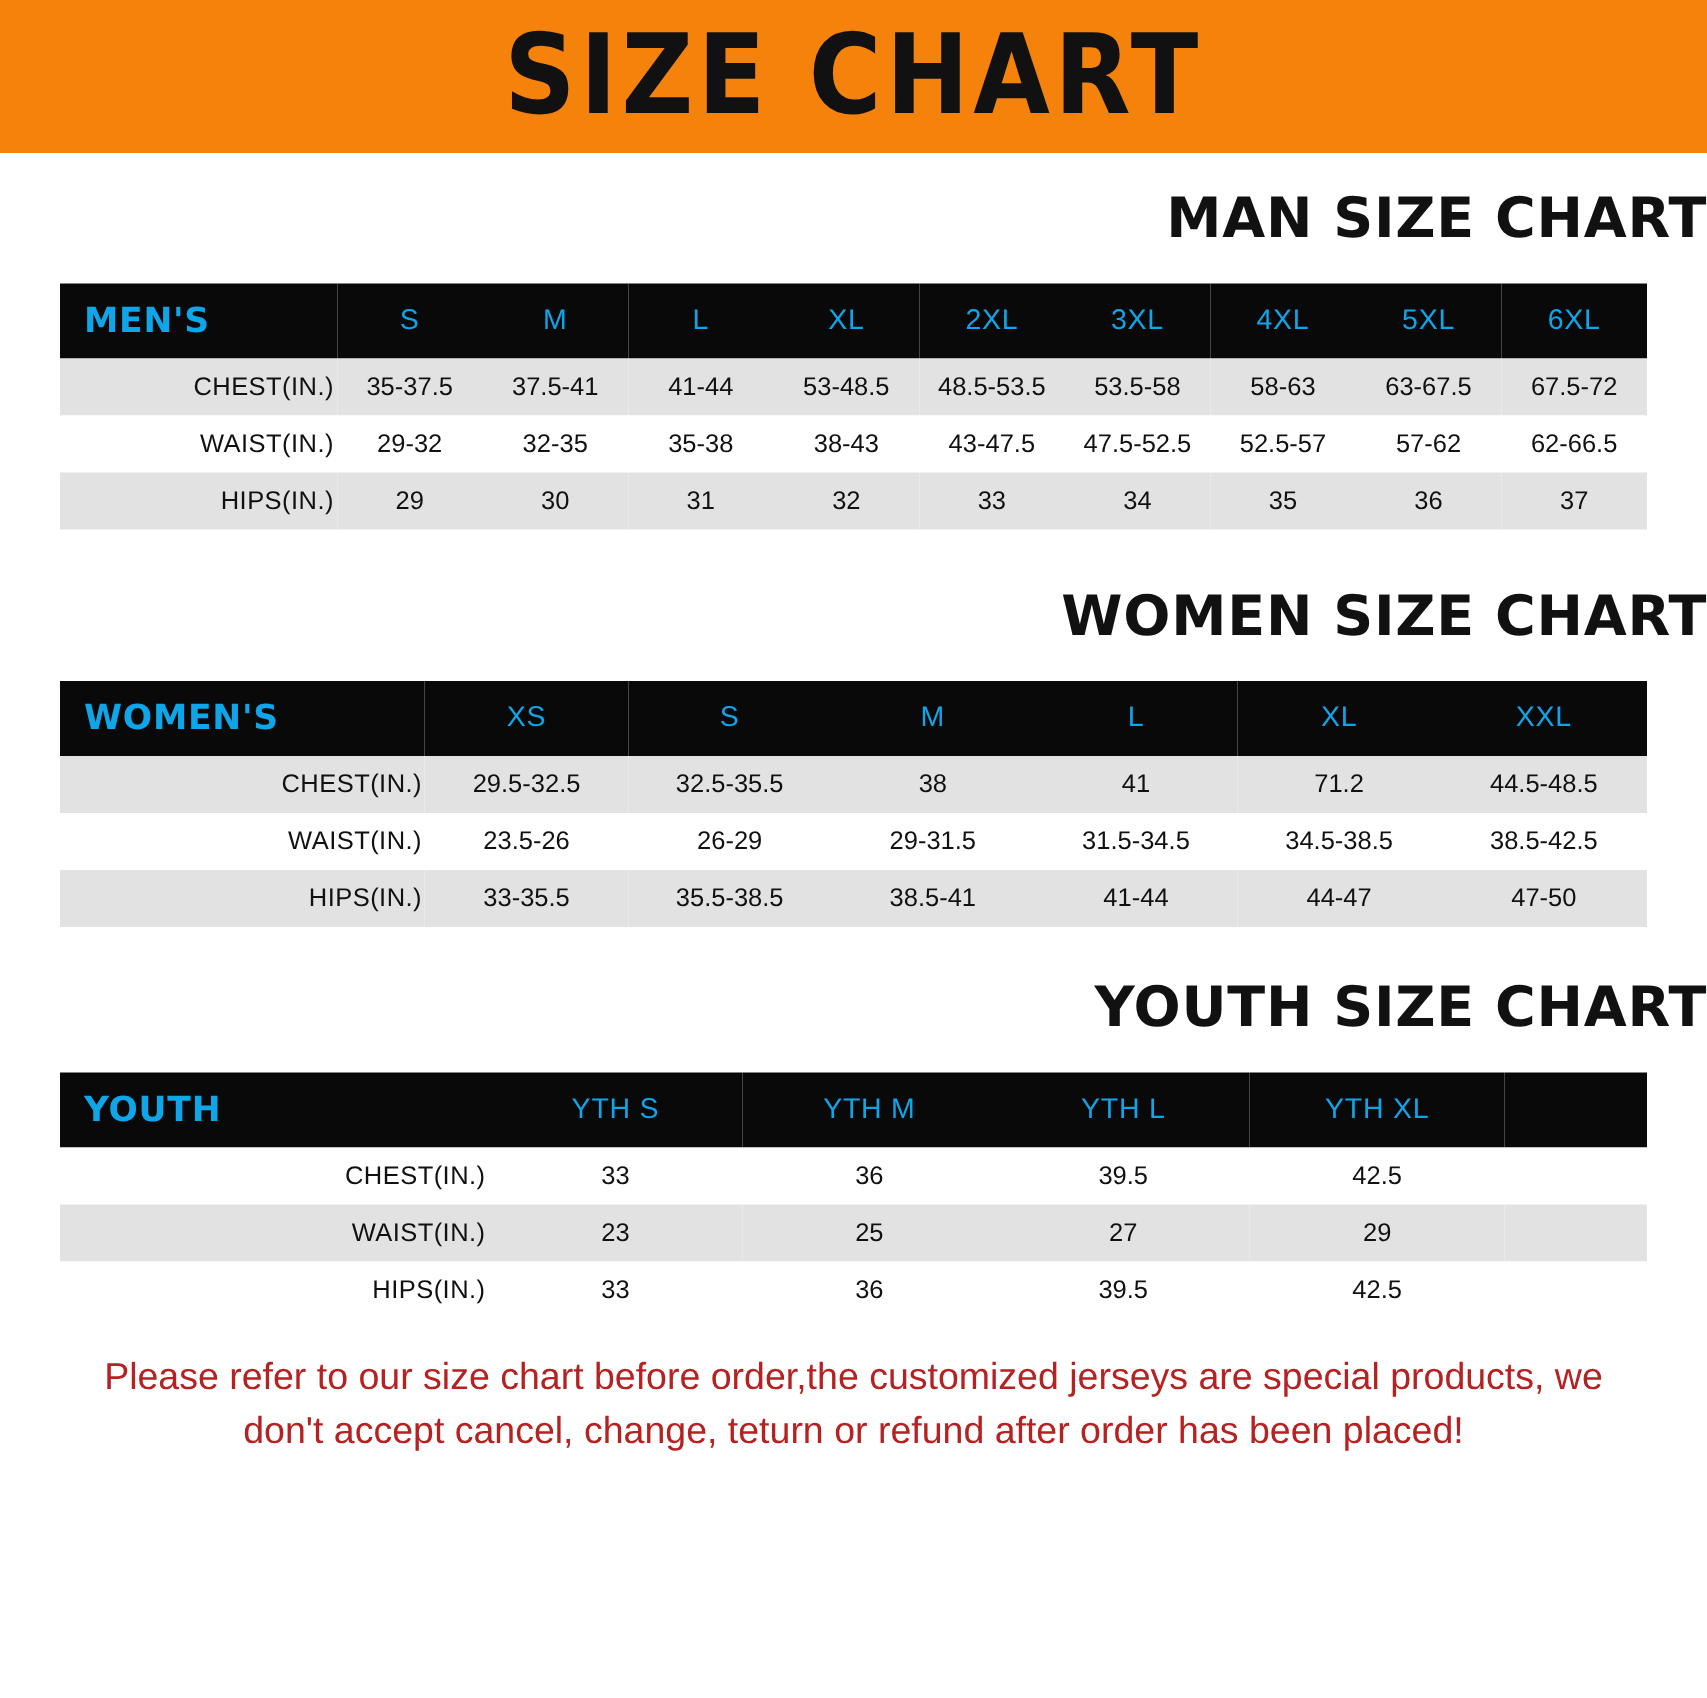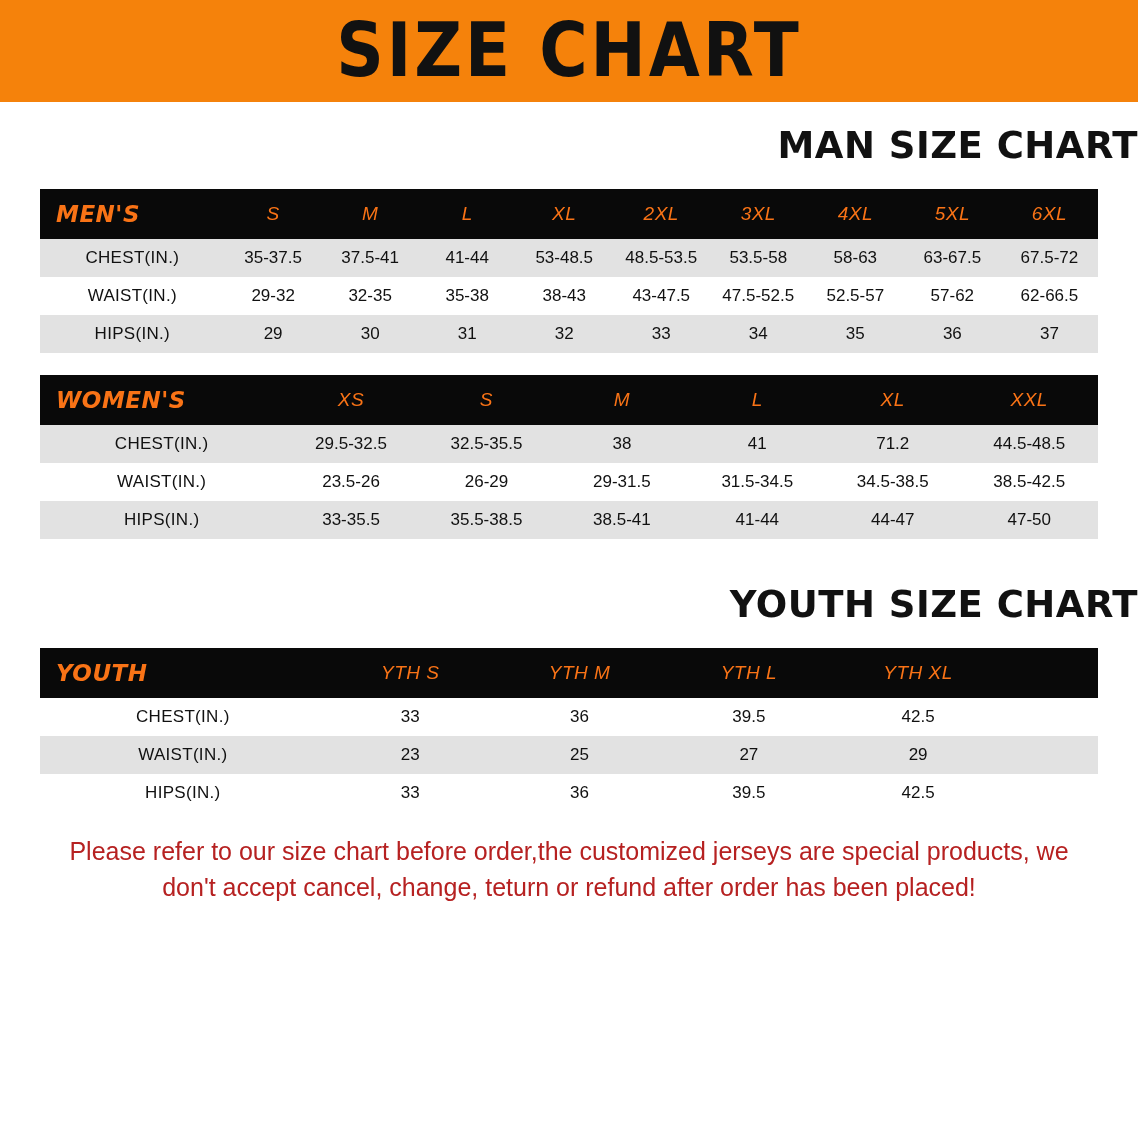--- a/index.html
+++ b/index.html
@@ -47,21 +47,21 @@
     text-align: right;
     font-family: "DejaVu Sans", sans-serif;
     font-weight: bold;
     font-size: 37px;
     letter-spacing: 0.5px;
     color: #111111;
     margin: 0;
   }
   .h-man   { margin-top: 22px; }
   .h-women { margin-top: 36px; }
-  .h-youth { margin-top: 44px; padding-left: 38px; }
+  .h-youth { margin-top: 32px; padding-left: 38px; }
 
   
   .table-wrap {
     margin: 0 40px;
   }
   .wrap-man   { margin-top: 22px; }
   .wrap-women { margin-top: 22px; }
   .wrap-youth { margin-top: 22px; }
 
   table.size {
@@ -75,42 +75,41 @@
     font-family: "Liberation Sans", sans-serif;
     font-weight: normal;
     color: #111111;
   }
 
   
   table.size thead tr {
     background: #090909;
   }
   table.size thead th {
-    color: #f97316;
+    color: #0ea5e9;
     font-size: 19px;
     padding: 12px 2px;
     letter-spacing: 0.5px;
-    font-style: italic;
   }
   table.size thead th.rowlabel {
     font-family: "DejaVu Sans", sans-serif;
     font-weight: bold;
     font-size: 23px;
     text-align: left;
     padding-left: 16px;
     letter-spacing: 0.5px;
   }
 
   
   table.size tbody td {
     font-size: 17px;
     padding: 9px 2px;
   }
   table.size tbody td.rowlabel {
-    text-align: center;
+    text-align: right;
     font-size: 17px;
     letter-spacing: 0.3px;
   }
   table.size tbody tr.shade td { background: #e2e2e2; }
   table.size tbody tr.plain td { background: #ffffff; }
 
   
   .t-women thead th { font-size: 21px; padding: 16px 2px; text-align: center; }
   .t-women thead th.rowlabel { font-size: 25px; }
   .t-women tbody td { font-size: 19px; padding: 12px 2px; }
@@ -204,20 +203,21 @@
           <td>33</td>
           <td>34</td>
           <td>35</td>
           <td>36</td>
           <td>37</td>
         </tr>
       </tbody>
     </table>
   </div>
 
+  <h2 class="section-title h-women">WOMEN SIZE CHART</h2>
   <div class="table-wrap wrap-women">
     <table class="size t-women">
       <colgroup>
         <col style="width:23%">
         <col style="width:12.8%">
           <col style="width:12.8%">
           <col style="width:12.8%">
         <col style="width:12.8%">
           <col style="width:12.8%">
           <col style="width:13%">

